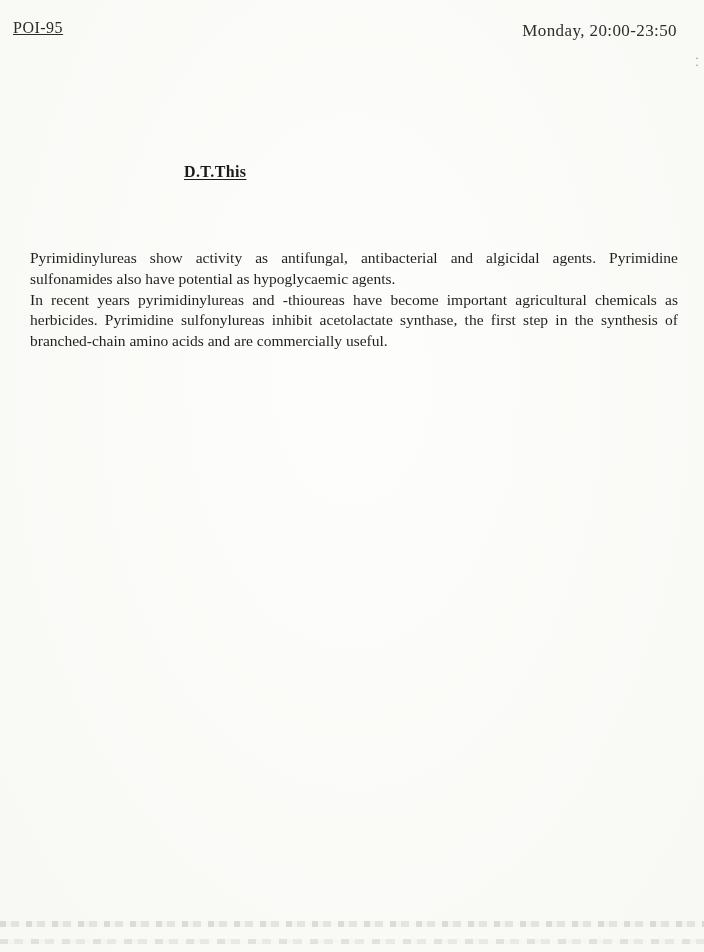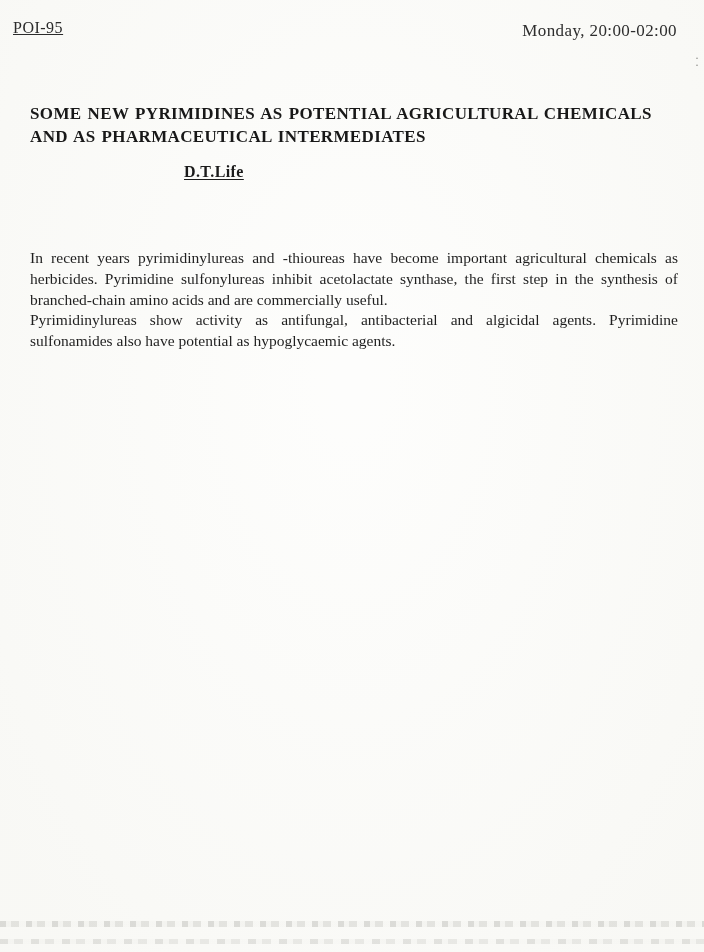--- a/index.html
+++ b/index.html
@@ -123,30 +123,29 @@
       rgba(224,224,218,0.07) 23px 31px);
   }
 </style>
 </head>
 <body>
 
 <div class="page">
 
   <div class="poster-code">POI-95</div>
 
-  <div class="session-time">Monday, 20:00-02:00</div>
+  <div class="session-time">Monday, 20:00-23:50</div>
 
   <div class="speck"></div>
 
-  <div class="title">SOME NEW PYRIMIDINES AS POTENTIAL AGRICULTURAL CHEMICALS AND AS PHARMACEUTICAL INTERMEDIATES</div>
 
-  <div class="author">D.T.Life</div>
+  <div class="author">D.T.This</div>
 
 
   <div class="abstract">
+    <p class="para run-on">Pyrimidinylureas show activity as antifungal, antibacterial and algicidal agents. Pyrimidine sulfonamides also have potential as hypoglycaemic agents.</p>
     <p class="para">In recent years pyrimidinylureas and -thioureas have become important agricultural chemicals as herbicides. Pyrimidine sulfonylureas inhibit acetolactate synthase, the first step in the synthesis of branched-chain amino acids and are commercially useful.</p>
-    <p class="para run-on">Pyrimidinylureas show activity as antifungal, antibacterial and algicidal agents. Pyrimidine sulfonamides also have potential as hypoglycaemic agents.</p>
   </div>
 
   <div class="scan-band band-1"></div>
   <div class="scan-band band-2"></div>
 
 </div>
 
 </body></html>

